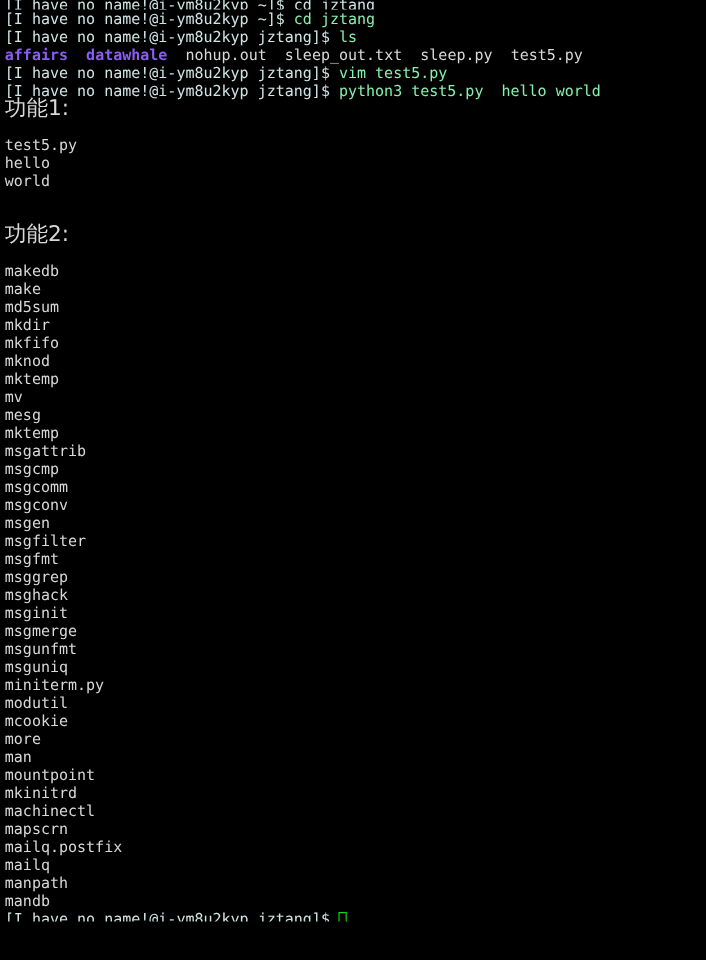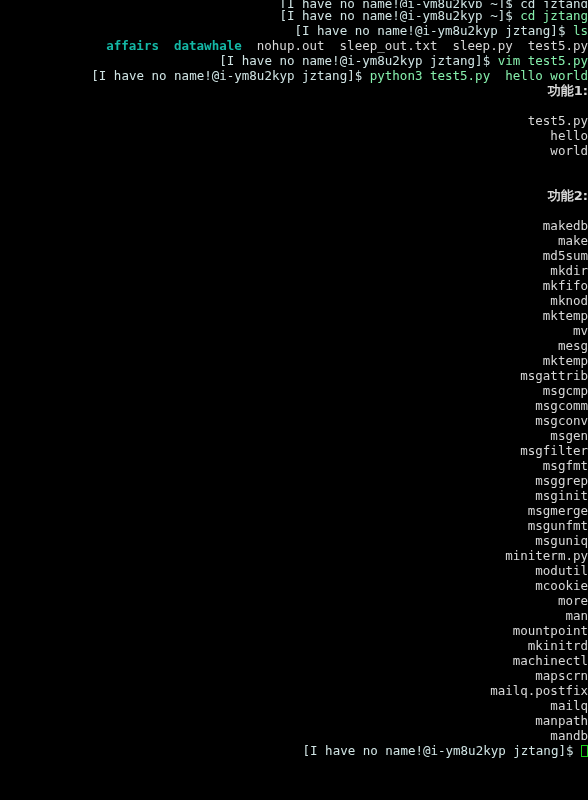--- a/index.html
+++ b/index.html
@@ -14,44 +14,43 @@
     font-family: "DejaVu Sans Mono", monospace;
   }
   #terminal {
     width: 588px;
     height: 768px;
     background: #000000;
     box-sizing: border-box;
     padding: 0 0 0 4px;
     overflow: hidden;
     position: relative;
-    text-align: right;
   }
   .line {
     height: 15px;
     line-height: 15px;
     font-size: 12.5px;
     letter-spacing: 0px;
     white-space: pre;
     color: #d8d8d8;
     font-family: "DejaVu Sans Mono", monospace;
   }
   
   .line.clipped {
     height: 8px;
     line-height: 8px;
     overflow: hidden;
   }
   .line.blank { color: transparent; }
   .prompt { color: #d0e4e4; }
   .cmd    { color: #86efac; }
-  .dir    { color: #14b8a6; font-weight: bold; }
+  .dir    { color: #8b5cf6; font-weight: bold; }
   .file   { color: #d8d8d8; margin-top: 48px; }
   .out    { color: #d8d8d8; }
-  .cjk    { font-family: "DejaVu Sans", sans-serif; font-size: 13px; font-weight: bold; }
+  .cjk    { font-family: "DejaVu Sans", sans-serif; font-size: 18px; }
   .cursor {
     display: inline-block;
     width: 7px;
     height: 12px;
     vertical-align: -2px;
     border: 1px solid #18d018;
     box-sizing: border-box;
     background: transparent;
   }
   .sp { white-space: pre; }
@@ -96,20 +95,21 @@
   <div class="line"><span class="out">mesg</span></div>
   <div class="line"><span class="out">mktemp</span></div>
   <div class="line"><span class="out">msgattrib</span></div>
   <div class="line"><span class="out">msgcmp</span></div>
   <div class="line"><span class="out">msgcomm</span></div>
   <div class="line"><span class="out">msgconv</span></div>
   <div class="line"><span class="out">msgen</span></div>
   <div class="line"><span class="out">msgfilter</span></div>
   <div class="line"><span class="out">msgfmt</span></div>
   <div class="line"><span class="out">msggrep</span></div>
+  <div class="line"><span class="out">msghack</span></div>
   <div class="line"><span class="out">msginit</span></div>
   <div class="line"><span class="out">msgmerge</span></div>
   <div class="line"><span class="out">msgunfmt</span></div>
   <div class="line"><span class="out">msguniq</span></div>
   <div class="line"><span class="out">miniterm.py</span></div>
   <div class="line"><span class="out">modutil</span></div>
   <div class="line"><span class="out">mcookie</span></div>
   <div class="line"><span class="out">more</span></div>
   <div class="line"><span class="out">man</span></div>
   <div class="line"><span class="out">mountpoint</span></div>

